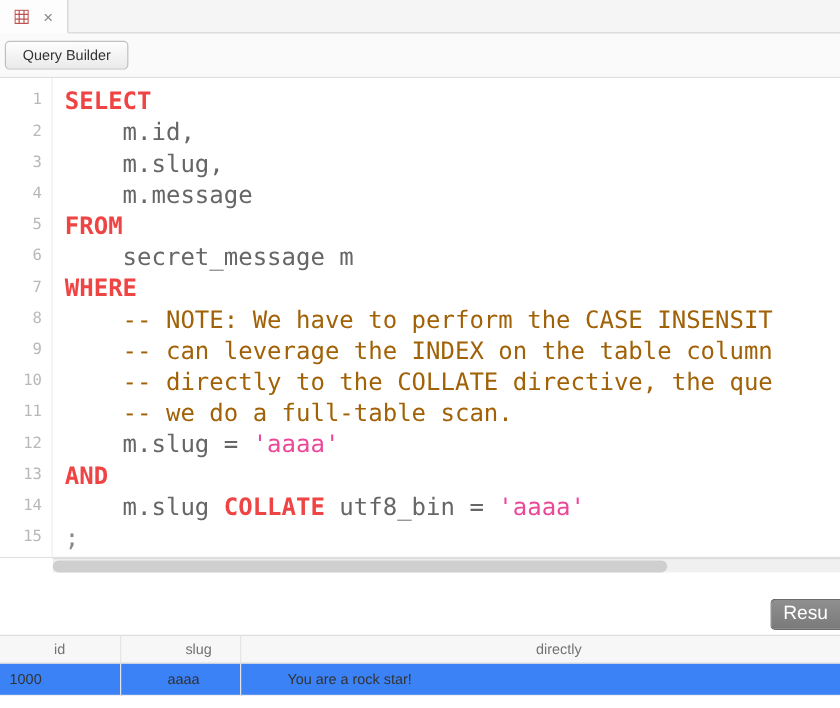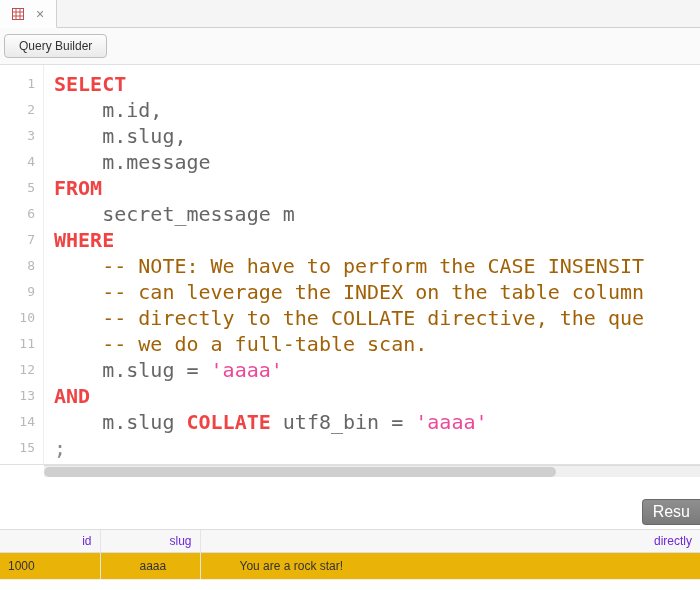--- a/index.html
+++ b/index.html
@@ -122,32 +122,32 @@
     background: linear-gradient(#8f8f8f,#7a7a7a);
     color: #fff;
     border-color: #6a6a6a;
   }
   table.results {
     width: 100%;
     border-collapse: collapse;
     font-size: 12px;
   }
   table.results th {
-    text-align: right;
+    text-align: center;
     font-weight: 400;
-    color: #6d28d9;
+    color: #737373;
     background: #f7f7f7;
     border-top: 1px solid #ddd;
     border-bottom: 1px solid #ddd;
     padding: 4px 8px;
   }
   table.results td {
     padding: 6px 8px;
     border-bottom: 1px solid #eee;
-    background: #eab308;
+    background: #3b82f6;
     color: #333;
   }
   table.results th + th,
   table.results td + td { border-left: 1px solid #e5e5e5; padding-left: 39px; }
   .col-id { width: 100px; }
   .col-slug { width: 100px; }
 </style>
 </head>
 <body>
 

